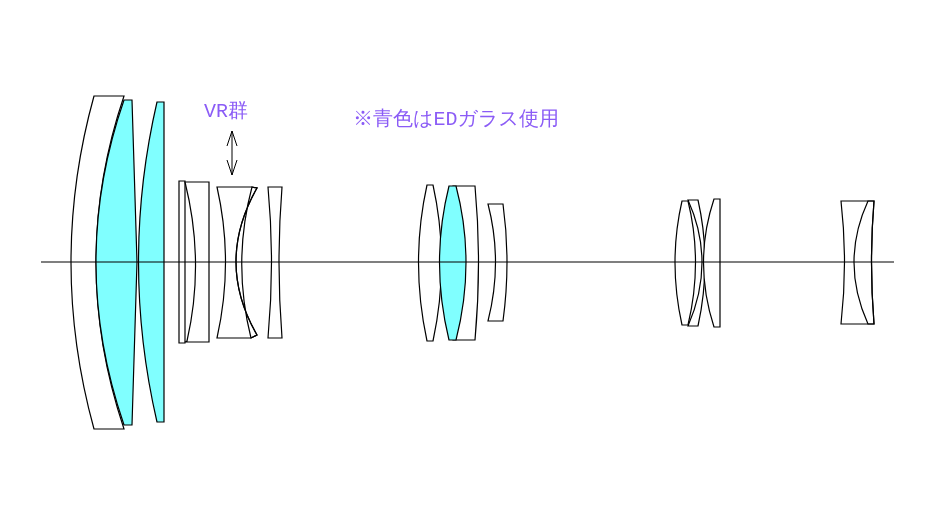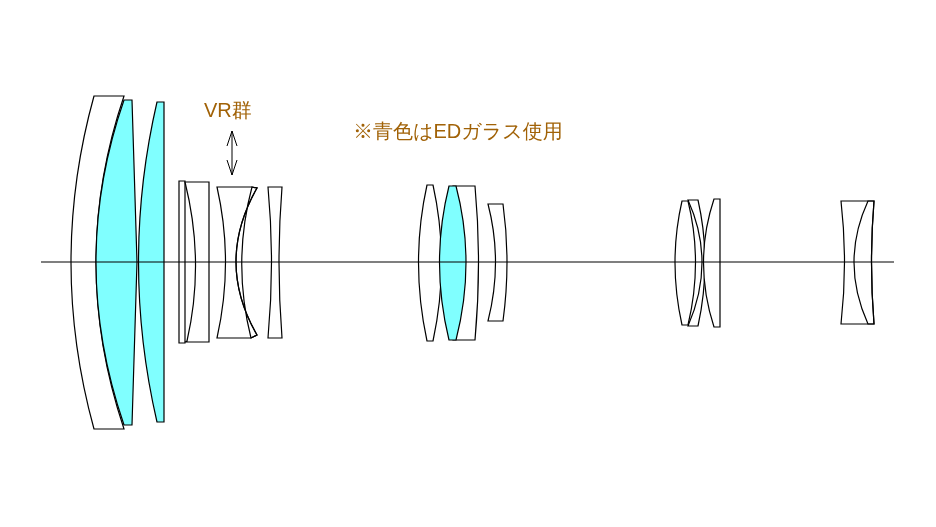--- a/index.html
+++ b/index.html
@@ -1,21 +1,21 @@
 <!DOCTYPE html>
 <html><head>
   <meta charset="utf-8">
   <style>
     html, body { margin: 0; padding: 0; background: #ffffff; }
     body { width: 936px; height: 527px; position: relative; overflow: hidden;
            font-family: "DejaVu Sans", sans-serif; }
     #diagram { position: absolute; left: 0; top: 0; }
-    .lbl { position: absolute; font-family: Liberation Sans, sans-serif; color: #a16207; white-space: nowrap; }
+    .lbl { position: absolute; font-family: Liberation Mono, monospace; color: #8b5cf6; white-space: nowrap; }
     #vr-label { left: 204px; top: 97px; font-size: 20px; }
-    #note-label { left: 353px; top: 105px; font-size: 20px; margin-top: 13px; }
+    #note-label { left: 353px; top: 105px; font-size: 20px; }
     .lens { stroke: #000; stroke-width: 1.2; stroke-linejoin: miter; }
   </style>
 </head>
 <body>
 
 <svg id="diagram" width="936" height="527" viewBox="0 0 936 527" xmlns="http://www.w3.org/2000/svg">
 
   <g>
     <path class="lens lens-normal" d="M94,96 L124,96 Q68,262 124,429 L94,429 Q48,262 94,96 Z" fill="#FFFFFF" stroke="#000000"></path>
     <path class="lens lens-ed" d="M124,100 L132,100 L137,262 L132,425 L124,425 Q68,262 124,100 Z" fill="#80FFFF" stroke="#000000"></path>

